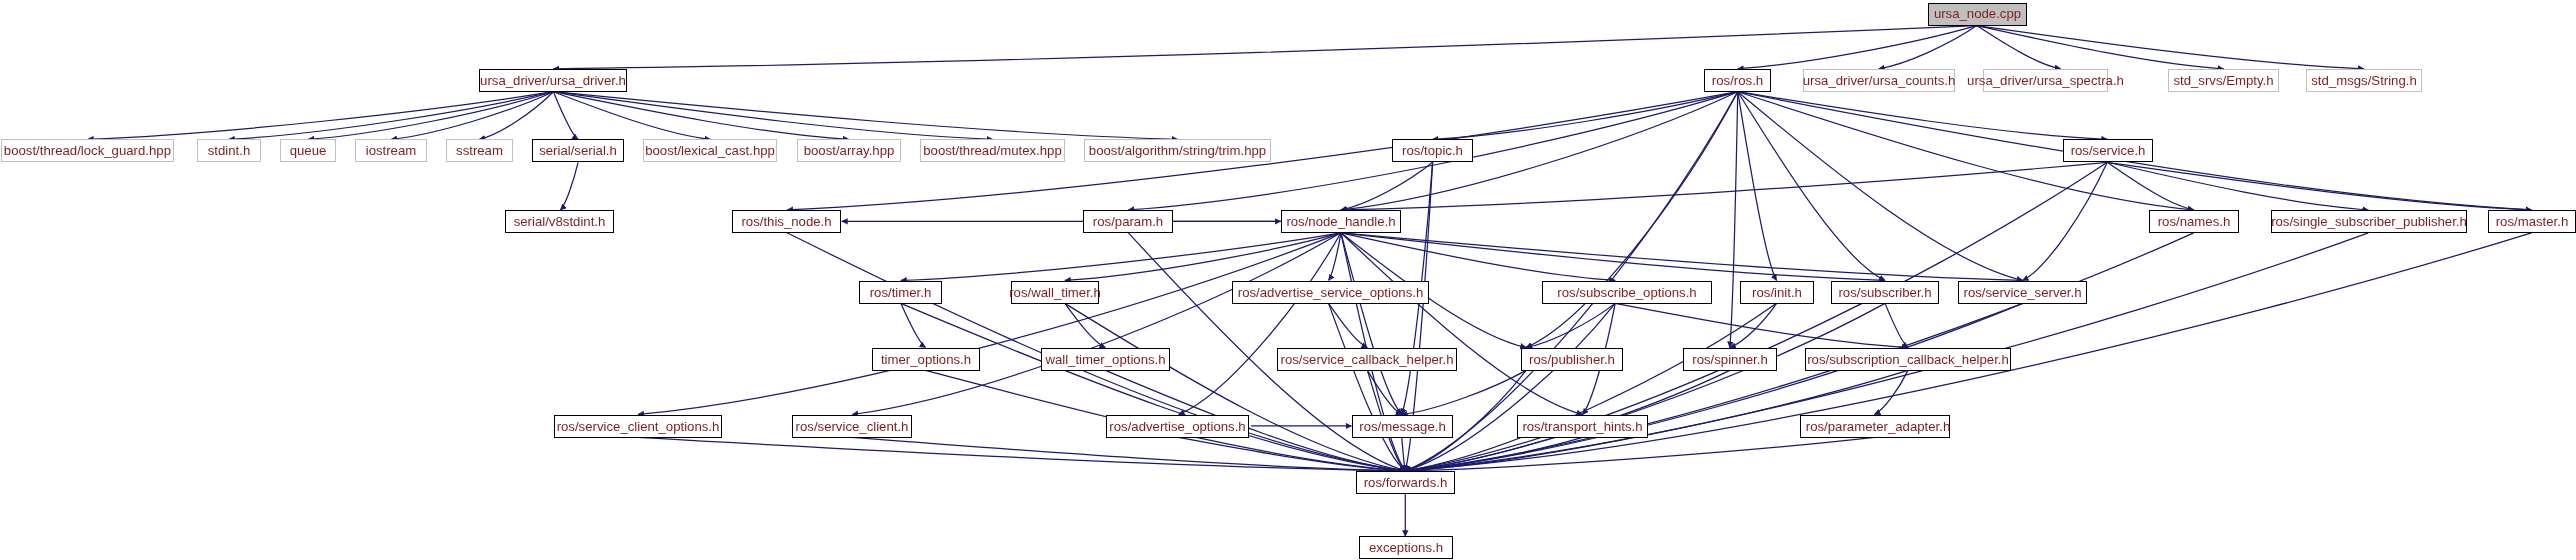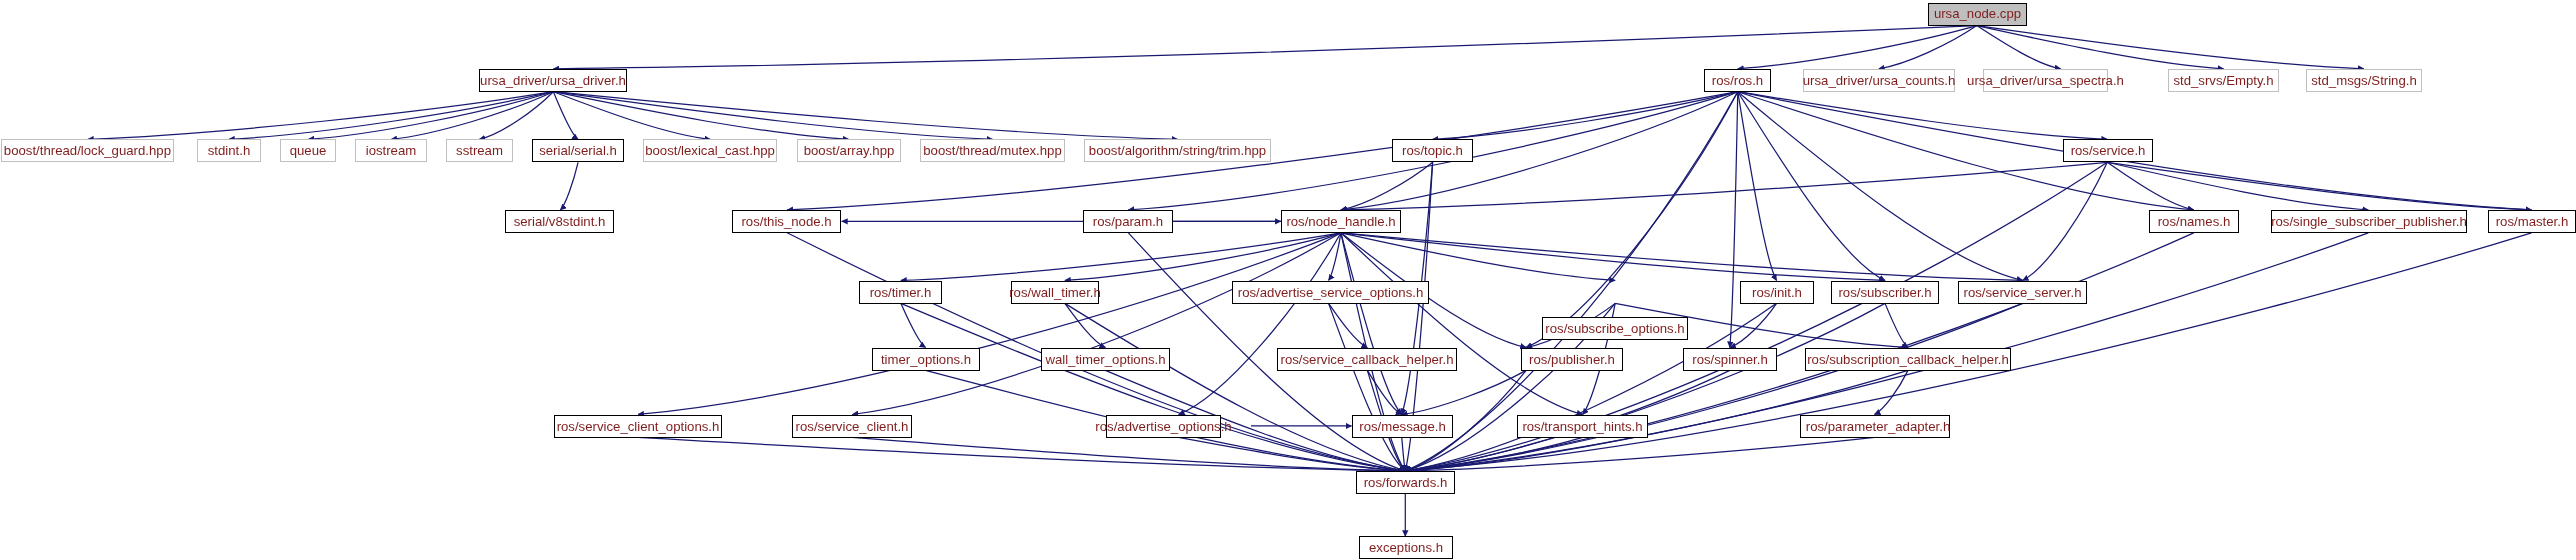--- a/index.html
+++ b/index.html
@@ -216,21 +216,21 @@
       </div>
       <div class="node strong" style="left: 859px; top: 281px; width: 83px;">
         <span>ros/timer.h</span>
       </div>
       <div class="node strong" style="left: 1011px; top: 281px; width: 88px;">
         <span>ros/wall_timer.h</span>
       </div>
       <div class="node strong" style="left: 1232px; top: 281px; width: 197px;">
         <span>ros/advertise_service_options.h</span>
       </div>
-      <div class="node strong" style="left: 1542px; top: 281px; width: 146px; margin-top: 36px;">
+      <div class="node strong" style="left: 1542px; top: 281px; width: 170px;">
         <span>ros/subscribe_options.h</span>
       </div>
       <div class="node strong" style="left: 1740px; top: 281px; width: 74px;">
         <span>ros/init.h</span>
       </div>
       <div class="node strong" style="left: 1831px; top: 281px; width: 108px;">
         <span>ros/subscriber.h</span>
       </div>
       <div class="node strong" style="left: 1958px; top: 281px; width: 129px;">
         <span>ros/service_server.h</span>
@@ -252,21 +252,21 @@
       </div>
       <div class="node strong" style="left: 1805px; top: 348px; width: 206px;">
         <span>ros/subscription_callback_helper.h</span>
       </div>
       <div class="node strong" style="left: 554px; top: 415px; width: 168px;">
         <span>ros/service_client_options.h</span>
       </div>
       <div class="node strong" style="left: 792px; top: 415px; width: 120px;">
         <span>ros/service_client.h</span>
       </div>
-      <div class="node strong" style="left: 1106px; top: 415px; width: 115px; text-align: right;">
+      <div class="node strong" style="left: 1106px; top: 415px; width: 143px; text-align: right;">
         <span>ros/advertise_options.h</span>
       </div>
       <div class="node strong" style="left: 1352px; top: 415px; width: 101px;">
         <span>ros/message.h</span>
       </div>
       <div class="node strong" style="left: 1517px; top: 415px; width: 131px;">
         <span>ros/transport_hints.h</span>
       </div>
       <div class="node strong" style="left: 1800px; top: 415px; width: 150px; padding-left: 14px;">
         <span>ros/parameter_adapter.h</span>

